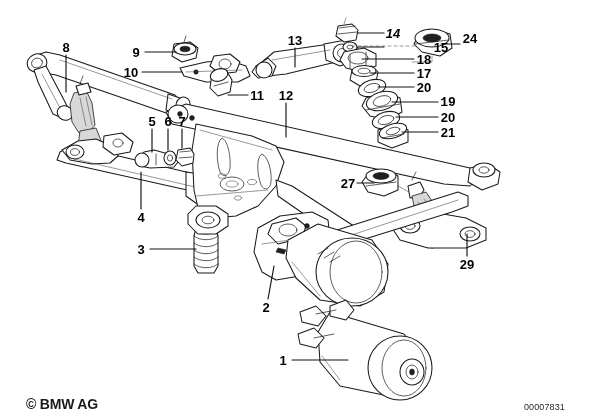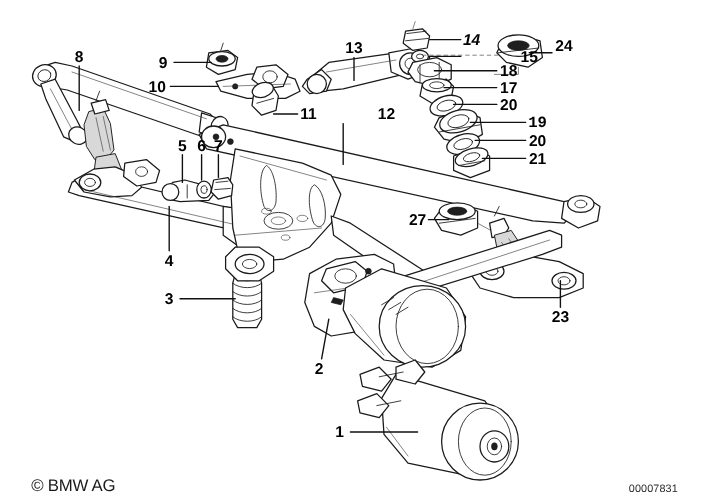--- a/index.html
+++ b/index.html
@@ -76,21 +76,21 @@
     white-space: nowrap;
     transform: translate(-50%, -50%);
     letter-spacing: 0px;
   }
   #footer-left {
     position: absolute;
     left: 26px;
     top: 396px;
     font-family: "Liberation Sans", sans-serif;
     font-size: 14px;
-    font-weight: normal;
+    font-weight: bold;
     color: #1a1a1a;
     letter-spacing: -0.2px;
     white-space: nowrap;
   }
   #footer-right {
     position: absolute;
     left: 524px;
     top: 402px;
     font-family: "Liberation Sans", sans-serif;
     font-size: 9px;
@@ -373,30 +373,30 @@
   <div class="callout-num" style="left:266px; top:307px;">2</div>
   <div class="callout-num" style="left:141px; top:249px;">3</div>
   <div class="callout-num" style="left:141px; top:217px;">4</div>
   <div class="callout-num" style="left:152px; top:121px;">5</div>
   <div class="callout-num" style="left:168px; top:121px;">6</div>
   <div class="callout-num" style="left:182px; top:121px;">7</div>
   <div class="callout-num" style="left:66px;  top:47px;">8</div>
   <div class="callout-num" style="left:136px; top:52px;">9</div>
   <div class="callout-num" style="left:131px; top:72px;">10</div>
   <div class="callout-num" style="left:257px; top:95px;">11</div>
-  <div class="callout-num" style="left:286px; top:95px;margin-left:36px;">12</div>
+  <div class="callout-num" style="left:286px; top:95px;">12</div>
   <div class="callout-num" style="left:295px; top:40px;">13</div>
   <div class="callout-num" style="left:393px; top:33px;font-style:italic;">14</div>
   <div class="callout-num" style="left:393px; top:47px;margin-left:48px;">15</div>
   <div class="callout-num" style="left:424px; top:59px;">18</div>
   <div class="callout-num" style="left:424px; top:73px;">17</div>
   <div class="callout-num" style="left:424px; top:87px;">20</div>
   <div class="callout-num" style="left:448px; top:102px;font-family:Liberation Mono, monospace;">19</div>
   <div class="callout-num" style="left:448px; top:117px;">20</div>
   <div class="callout-num" style="left:448px; top:132px;">21</div>
   <div class="callout-num" style="left:348px; top:183px;">27</div>
-  <div class="callout-num" style="left:467px; top:264px;">23</div>
+  <div class="callout-num" style="left:467px; top:264px;">29</div>
   <div class="callout-num" style="left:470px; top:38px;">24</div>
 
   <div id="footer-left">© BMW AG</div>
   <div id="footer-right">00007831</div>
 
 </div>
 
 </body></html>

